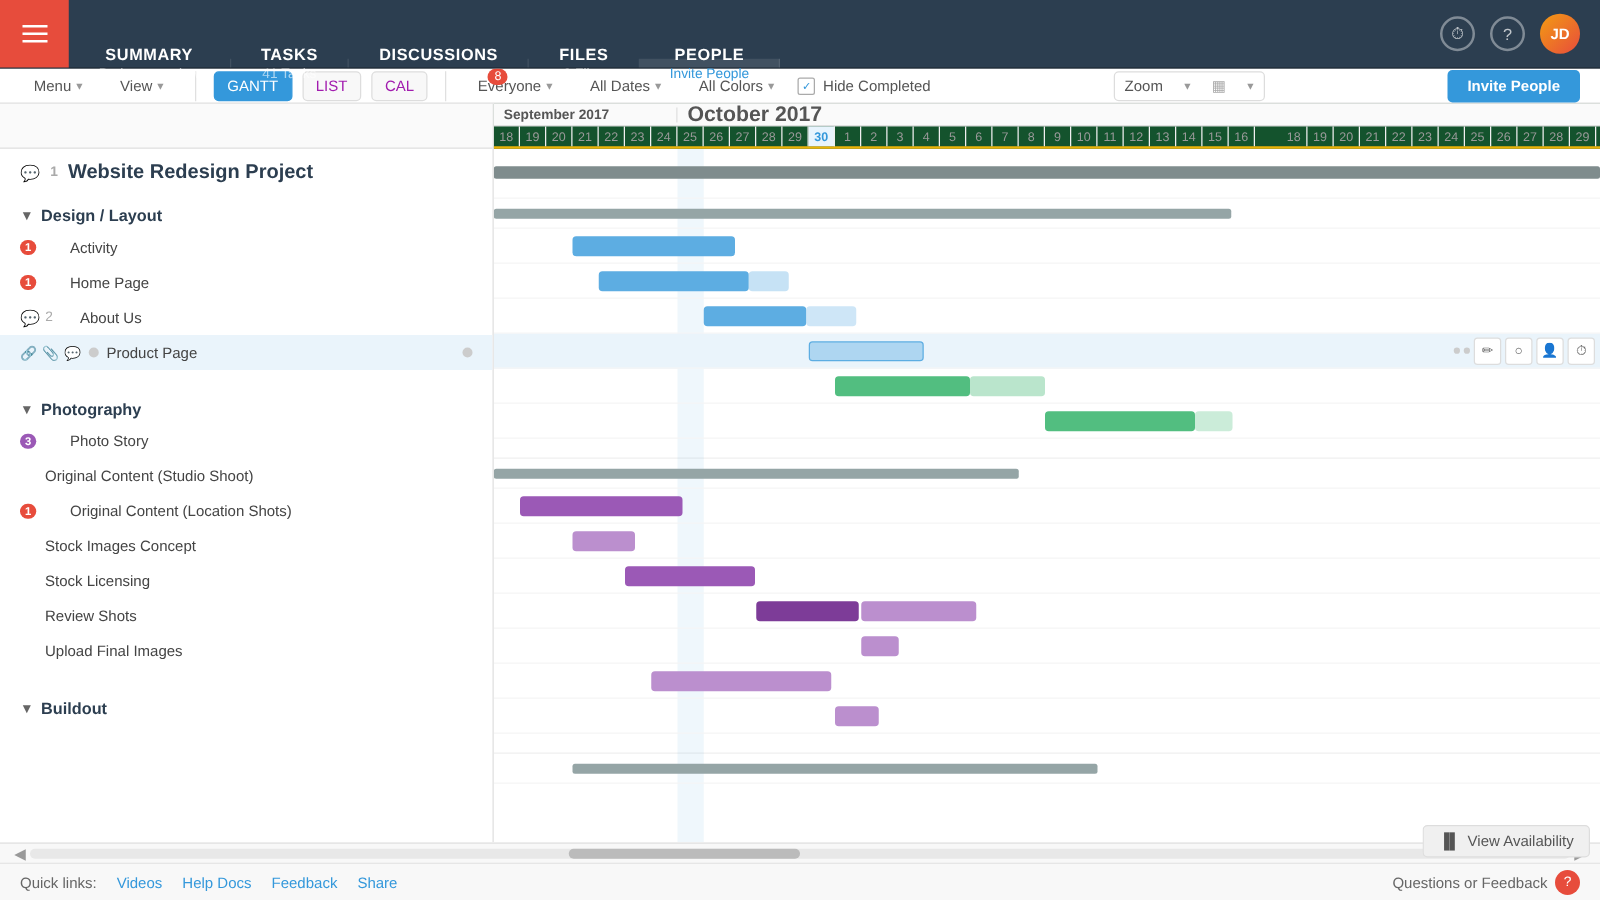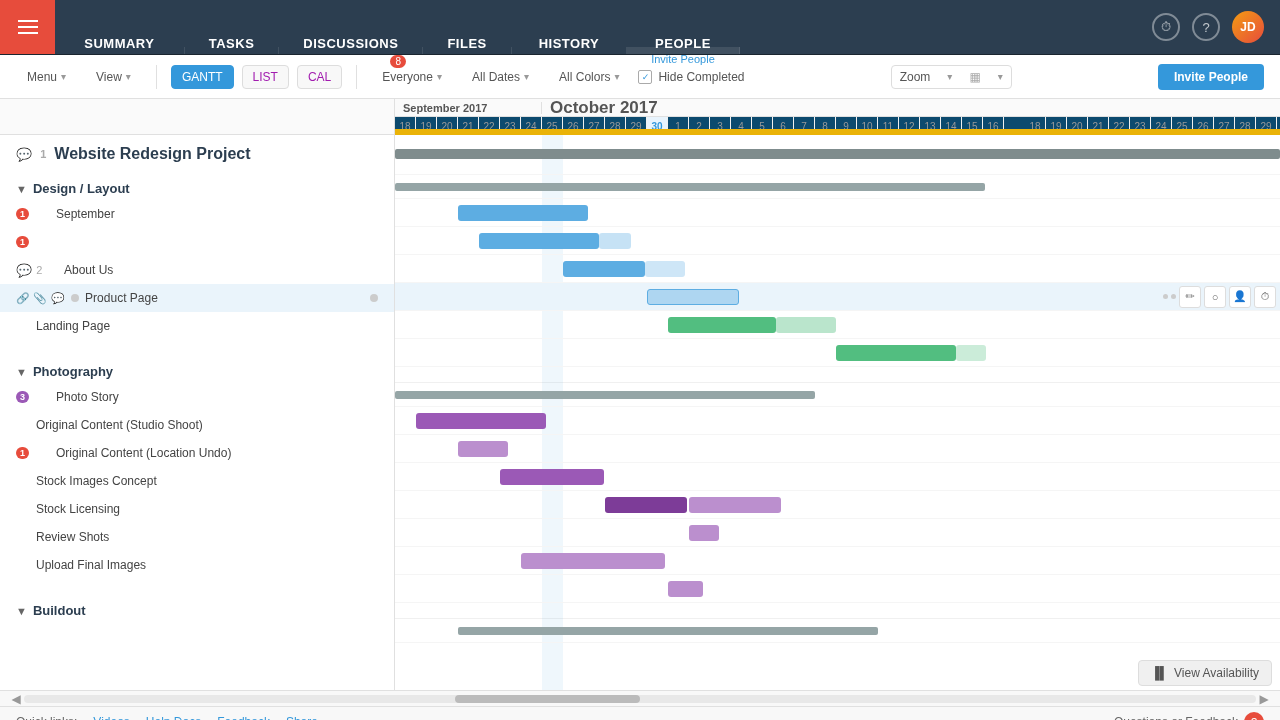--- a/index.html
+++ b/index.html
@@ -31,21 +31,21 @@
       position: absolute; top: 8px; right: 16px;
       background: #e74c3c; color: #fff; font-size: 10px;
       border-radius: 10px; padding: 1px 5px; min-width: 16px; text-align: center;
     }
     .avatar-area { display: flex; align-items: center; gap: 12px; margin-left: auto; padding: 0 16px; }
     .clock-icon, .help-icon { width: 28px; height: 28px; border-radius: 50%; border: 2px solid rgba(255,255,255,0.4); display: flex; align-items: center; justify-content: center; cursor: pointer; color: rgba(255,255,255,0.7); font-size: 13px; }
     .avatar-img { width: 32px; height: 32px; border-radius: 50%; background: linear-gradient(135deg, #f39c12, #e74c3c); display: flex; align-items: center; justify-content: center; color: #fff; font-size: 12px; font-weight: 600; }
 
     
     .toolbar {
-      display: flex; align-items: center; height: 44px; padding: 0 16px;
+      display: flex; align-items: center; height: 28px; padding: 0 16px;
       border-bottom: 1px solid #e0e0e0; background: #fff; gap: 8px;
     }
     .tb-btn {
       padding: 4px 10px; border-radius: 4px; cursor: pointer; font-size: 12px;
       border: 1px solid #ddd; background: #f8f8f8; color: #a21caf;
     }
     .tb-btn.active { background: #3498db; color: #fff; border-color: #3498db; }
     .separator { width: 1px; height: 24px; background: #e0e0e0; margin: 0 6px; }
     .tb-filter {
       display: flex; align-items: center; gap: 4px; padding: 4px 10px;
@@ -65,21 +65,21 @@
     .main { display: flex; height: calc(720px - 55px - 44px - 30px); overflow: hidden; }
 
     
     .gantt-wrap { display: flex; flex: 1; overflow: hidden; }
 
     
     .left-panel { width: 395px; flex-shrink: 0; border-right: 1px solid #e0e0e0; overflow-y: auto; overflow-x: hidden; }
 
     
     .gantt-right { flex: 1; overflow: hidden; position: relative; }
-    .gantt-header { height: 36px; border-bottom: 6px solid #eab308; display: flex; background: #0c4a6e; }
+    .gantt-header { height: 36px; border-bottom: 2px solid #eab308; display: flex; background: #14532d; }
     .gantt-body { overflow: hidden; height: calc(100% - 36px); position: relative; }
 
     
     .project-title {
       display: flex; align-items: center; gap: 8px; padding: 10px 16px;
       font-size: 16px; font-weight: 600; color: #2c3e50;
     }
 
     .section-row {
       display: flex; align-items: center; gap: 6px; padding: 8px 16px 4px 16px;
@@ -136,24 +136,20 @@
     </div>
     <div class="nav-item" style="position:relative">
       <span class="nav-title">DISCUSSIONS</span>
       <span class="nav-sub" style="color:rgba(255,255,255,0.4)">&nbsp;</span>
       <span class="badge">8</span>
     </div>
     <div class="nav-item">
       <span class="nav-title">FILES</span>
       <span class="nav-sub">0 Files</span>
     </div>
-    <div class="nav-item">
-      <span class="nav-title">HISTORY</span>
-      <span class="nav-sub">Activity, Undo</span>
-    </div>
     <div class="nav-item people active">
       <span class="nav-title">PEOPLE</span>
       <span class="nav-sub">Invite People</span>
     </div>
   </div>
   <div class="avatar-area">
     <div class="clock-icon">⏱</div>
     <div class="help-icon">?</div>
     <div class="avatar-img">JD</div>
   </div>
@@ -215,69 +211,67 @@
 
       <div class="section-row">
         <span class="section-arrow">▼</span>
         <span class="section-label">Design / Layout</span>
       </div>
 
       <div class="task-row">
         <div style="display:flex;align-items:center;gap:4px;position:absolute;left:16px">
           <span style="background:#e74c3c;color:#fff;font-size:9px;font-weight:600;padding:1px 4px;border-radius:8px">1</span>
         </div>
-        <span class="task-name" style="margin-left:20px">September</span>
+        <span class="task-name" style="margin-left:20px">Activity</span>
       </div>
       <div class="task-row">
         <div style="display:flex;align-items:center;gap:4px;position:absolute;left:16px">
           <span style="background:#e74c3c;color:#fff;font-size:9px;font-weight:600;padding:1px 4px;border-radius:8px">1</span>
         </div>
+        <span class="task-name" style="margin-left:20px">Home Page</span>
       </div>
       <div class="task-row">
         <div style="display:flex;align-items:center;gap:4px;position:absolute;left:16px">
           <span style="color:#aaa;font-size:13px">💬</span>
           <span style="font-size:11px;color:#aaa">2</span>
         </div>
         <span class="task-name" style="margin-left:28px">About Us</span>
       </div>
 
       <div class="task-row active-row" style="padding-left:16px;">
         <div style="display:flex;align-items:center;gap:4px;margin-right:6px">
           <span style="font-size:11px;color:#aaa">🔗</span>
           <span style="font-size:11px;color:#aaa">📎</span>
           <span style="font-size:11px;color:#aaa">💬</span>
         </div>
         <span style="width:8px;height:8px;border-radius:50%;background:#ccc;display:inline-block;margin-right:6px"></span>
         <span class="task-name">Product Page</span>
         <span style="width:8px;height:8px;border-radius:50%;background:#ccc;margin-left:auto"></span>
       </div>
-      <div class="task-row">
-        <span class="task-name">Landing Page</span>
-      </div>
 
       <div style="height:16px"></div>
 
       <div class="section-row">
         <span class="section-arrow">▼</span>
         <span class="section-label">Photography</span>
       </div>
       <div class="task-row">
         <div style="display:flex;align-items:center;gap:4px;position:absolute;left:16px">
           <span style="background:#9b59b6;color:#fff;font-size:9px;font-weight:600;padding:1px 4px;border-radius:8px">3</span>
         </div>
         <span class="task-name" style="margin-left:20px">Photo Story</span>
       </div>
       <div class="task-row">
         <span class="task-name">Original Content (Studio Shoot)</span>
       </div>
       <div class="task-row">
         <div style="display:flex;align-items:center;gap:4px;position:absolute;left:16px">
           <span style="background:#e74c3c;color:#fff;font-size:9px;font-weight:600;padding:1px 4px;border-radius:8px">1</span>
         </div>
-        <span class="task-name" style="margin-left:20px">Original Content (Location Undo)</span>
+        <span class="task-name" style="margin-left:20px">Original Content (Location Shots)</span>
       </div>
       <div class="task-row">
         <span class="task-name">Stock Images Concept</span>
       </div>
       <div class="task-row">
         <span class="task-name">Stock Licensing</span>
       </div>
       <div class="task-row">
         <span class="task-name">Review Shots</span>
       </div>

